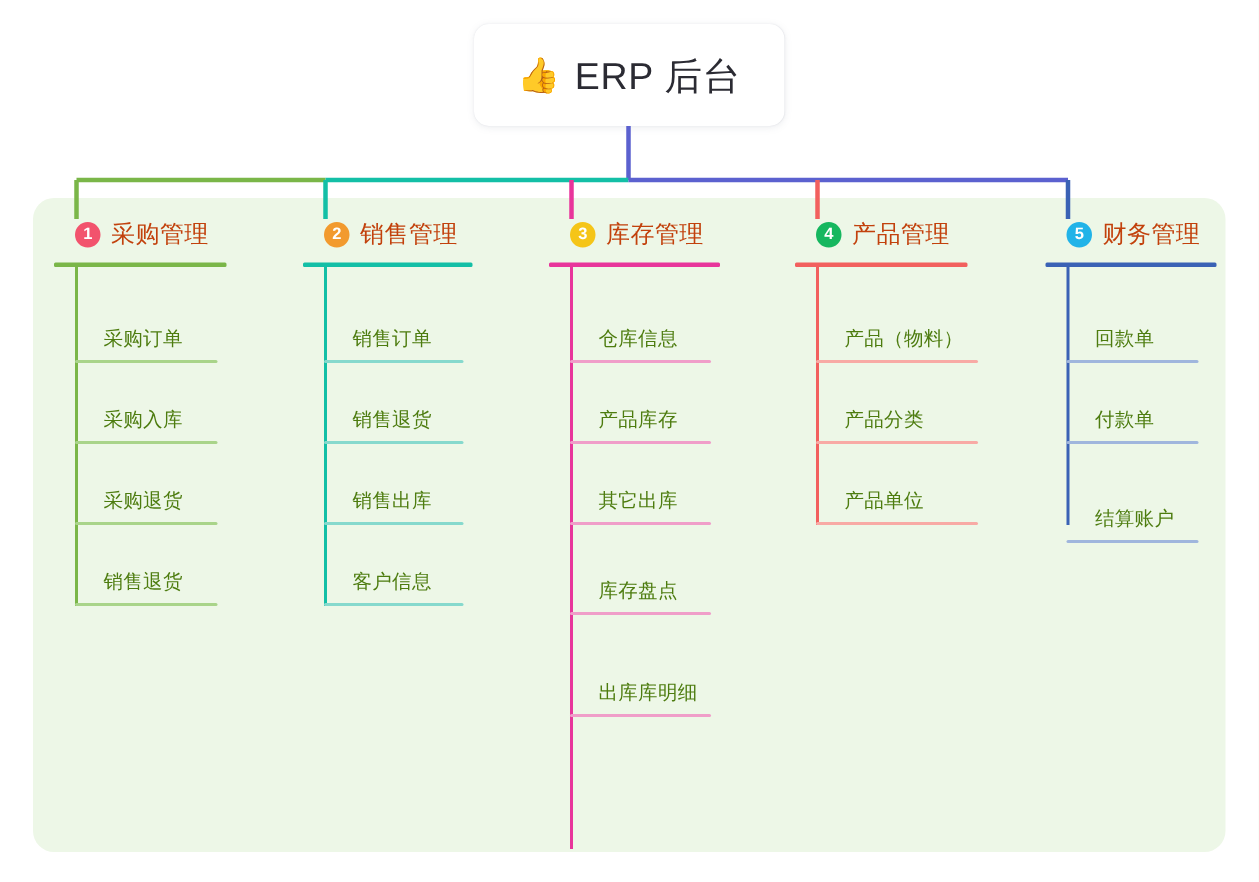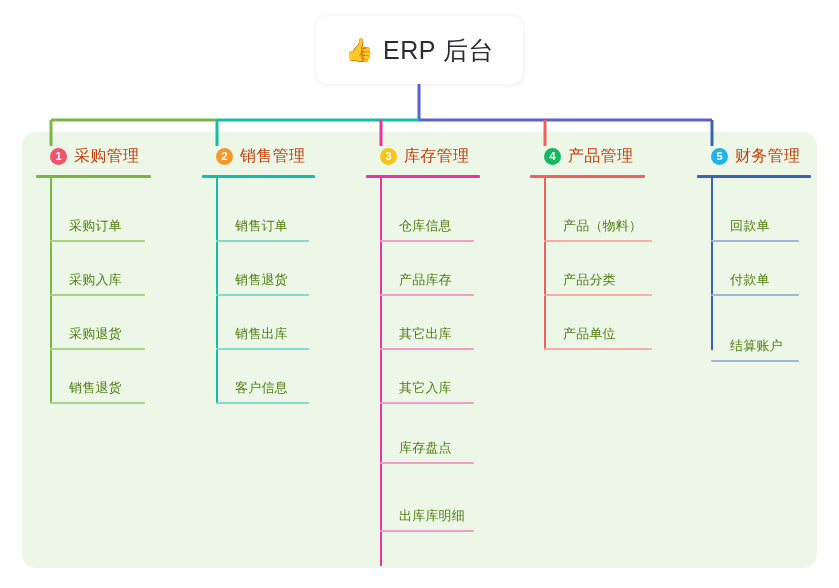--- a/index.html
+++ b/index.html
@@ -225,24 +225,20 @@
           <div class="leaf-rule" style="background: rgb(240, 158, 201); width: 94px;"></div>
         </div>
         <div class="leaf" style="height: 54px;">
           <span class="leaf-label">产品库存</span>
           <div class="leaf-rule" style="background: rgb(240, 158, 201); width: 94px;"></div>
         </div>
         <div class="leaf" style="height: 54px;">
           <span class="leaf-label">其它出库</span>
           <div class="leaf-rule" style="background: rgb(240, 158, 201); width: 94px;"></div>
         </div>
-        <div class="leaf" style="height: 54px;">
-          <span class="leaf-label">其它入库</span>
-          <div class="leaf-rule" style="background: rgb(240, 158, 201); width: 94px;"></div>
-        </div>
         <div class="leaf" style="height: 60px;">
           <span class="leaf-label">库存盘点</span>
           <div class="leaf-rule" style="background: rgb(240, 158, 201); width: 94px;"></div>
         </div>
         <div class="leaf" style="height: 68px;">
           <span class="leaf-label">出库库明细</span>
           <div class="leaf-rule" style="background: rgb(240, 158, 201); width: 94px;"></div>
         </div>
       </div>
     </div>

